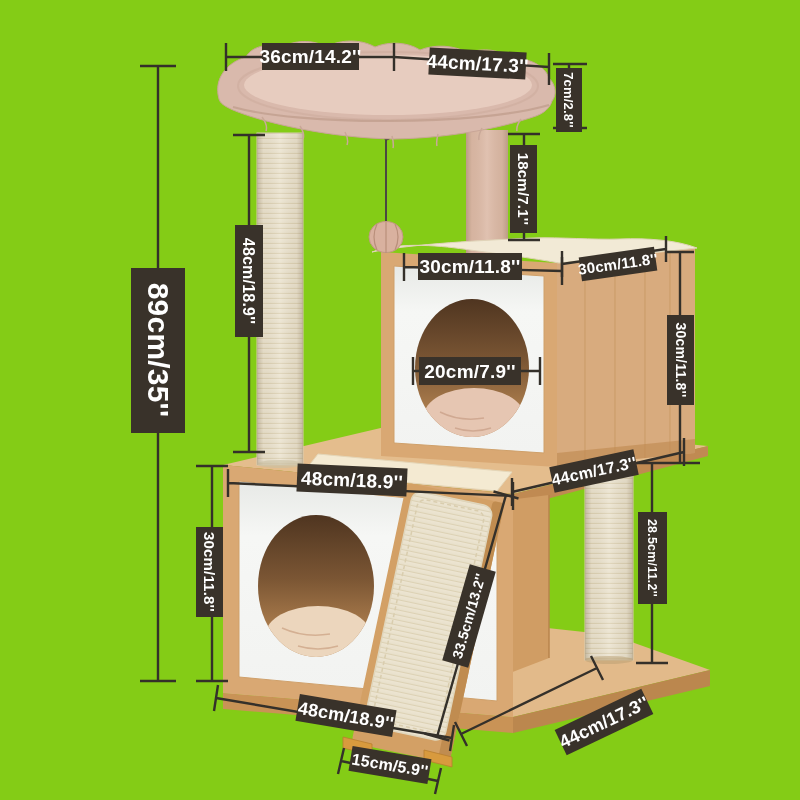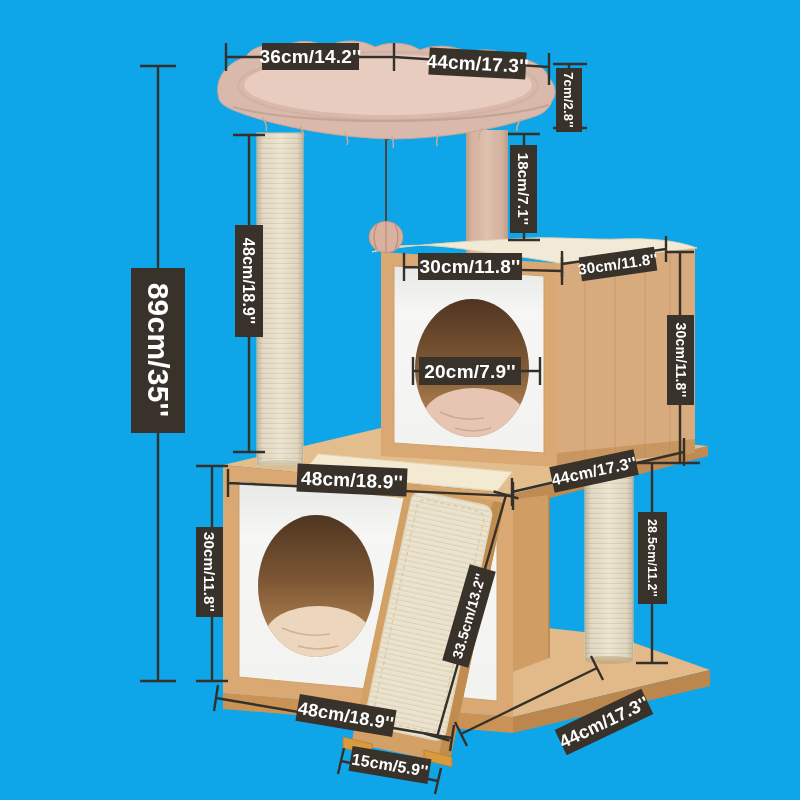--- a/index.html
+++ b/index.html
@@ -1,17 +1,17 @@
 <!DOCTYPE html>
 <html><head>
 <meta charset="utf-8">
 <style>
   html,body{margin:0;padding:0;background:#ffffff;}
   .stage{
-    position:relative;width:800px;height:800px;background:#0ea5e9;overflow:hidden;
+    position:relative;width:800px;height:800px;background:#84cc16;overflow:hidden;
     font-family:"Liberation Sans", sans-serif;
   }
   svg{display:block;}
   .dim-label-text{
     fill:#ffffff;font-weight:bold;font-family:"Liberation Sans", sans-serif;
     text-anchor:middle;letter-spacing:0.2px;
   }
   .dim-line{stroke:#34302a;stroke-width:2.4;fill:none;stroke-linecap:butt;}
   .label-box{fill:#39322a;}
 </style>

